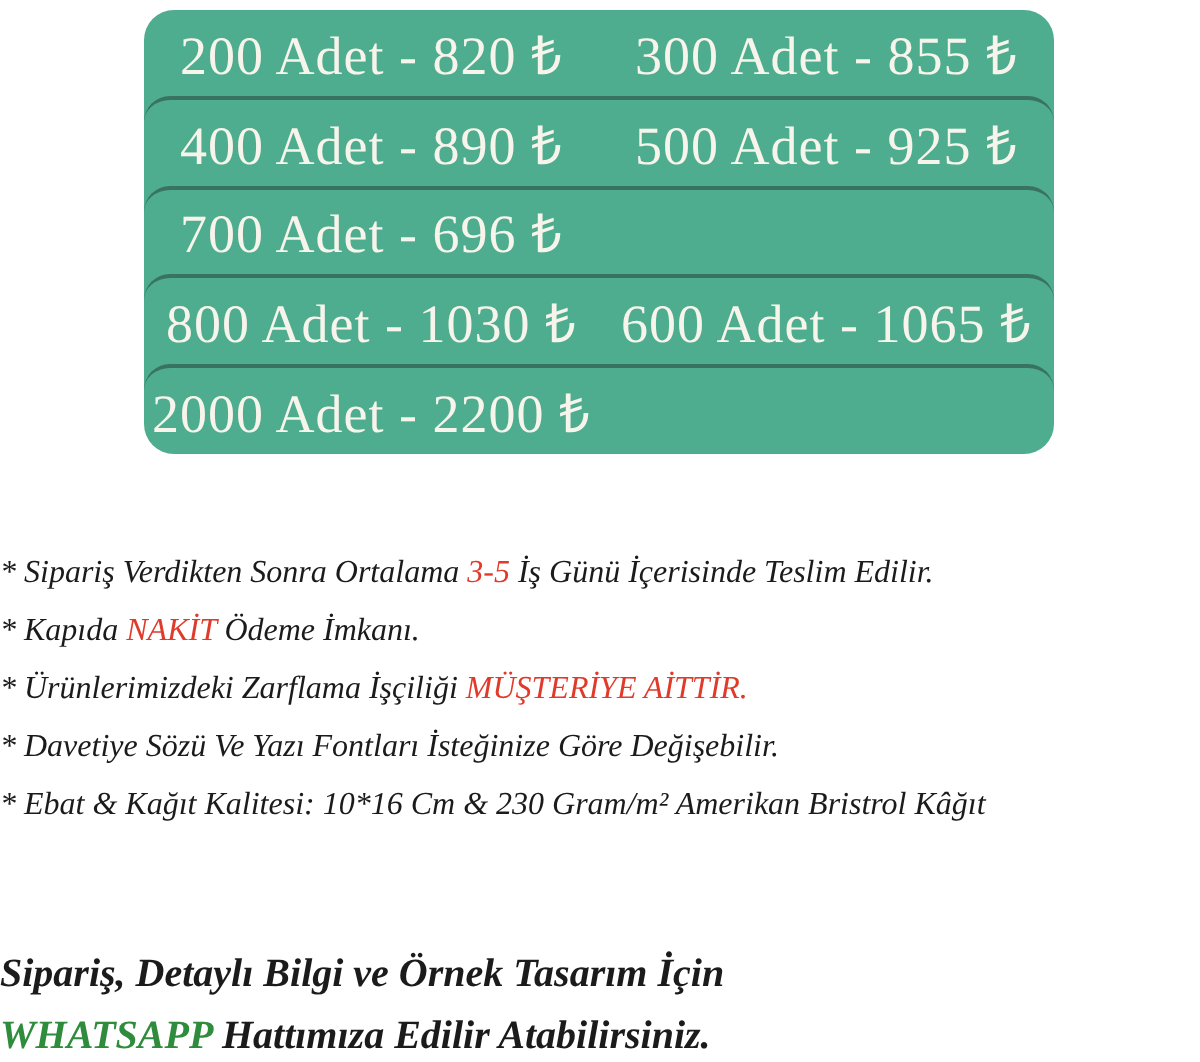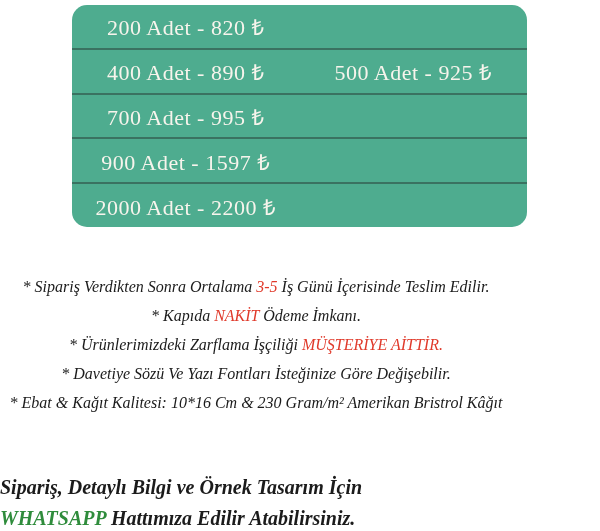--- a/index.html
+++ b/index.html
@@ -31,37 +31,37 @@
     display: flex;
     flex-direction: column;
   }
   .price-row {
     flex: 1;
     display: flex;
     align-items: center;
   }
   .price-row + .price-row {
     border-top: 2px solid var(--divider, #3A7261);
+    border-radius: 13px;
   }
   .price-cell {
     width: 50%;
     text-align: center;
     color: var(--table-text, #F7F4EC);
-    font-size: 22px;
+    font-size: 27px;
     letter-spacing: 0.5px;
     white-space: nowrap;
   }
 
   
   .notes {
     position: absolute;
     top: 272px;
     left: 0;
     width: 512px;
-    text-align: center;
   }
   .note-line {
     margin: 0;
     font-style: italic;
     font-size: 16px;
     line-height: 29px;
     color: var(--text, #1B1B1B);
     white-space: nowrap;
   }
   .hl-red { color: var(--red, #E03A2B); }
@@ -86,30 +86,32 @@
   }
 </style>
 </head>
 <body>
 
 <div class="canvas">
 
   <div class="price-table">
     <div class="price-row">
       <div class="price-cell">200 Adet - 820 ₺</div>
+      <div class="price-cell">300 Adet - 855 ₺</div>
     </div>
     <div class="price-row">
       <div class="price-cell">400 Adet - 890 ₺</div>
       <div class="price-cell">500 Adet - 925 ₺</div>
     </div>
     <div class="price-row">
-      <div class="price-cell">700 Adet - 995 ₺</div>
+      <div class="price-cell">700 Adet - 696 ₺</div>
     </div>
     <div class="price-row">
-      <div class="price-cell">900 Adet - 1597 ₺</div>
+      <div class="price-cell">800 Adet - 1030 ₺</div>
+      <div class="price-cell">600 Adet - 1065 ₺</div>
     </div>
     <div class="price-row">
       <div class="price-cell">2000 Adet - 2200 ₺</div>
     </div>
   </div>
 
   <div class="notes">
     <p class="note-line"><span>* Sipariş Verdikten Sonra Ortalama </span><span class="hl-red">3-5</span><span> İş Günü İçerisinde Teslim Edilir.</span></p>
     <p class="note-line"><span>* Kapıda </span><span class="hl-red">NAKİT</span><span> Ödeme İmkanı.</span></p>
     <p class="note-line"><span>* Ürünlerimizdeki Zarflama İşçiliği </span><span class="hl-red">MÜŞTERİYE AİTTİR.</span><span></span></p>

